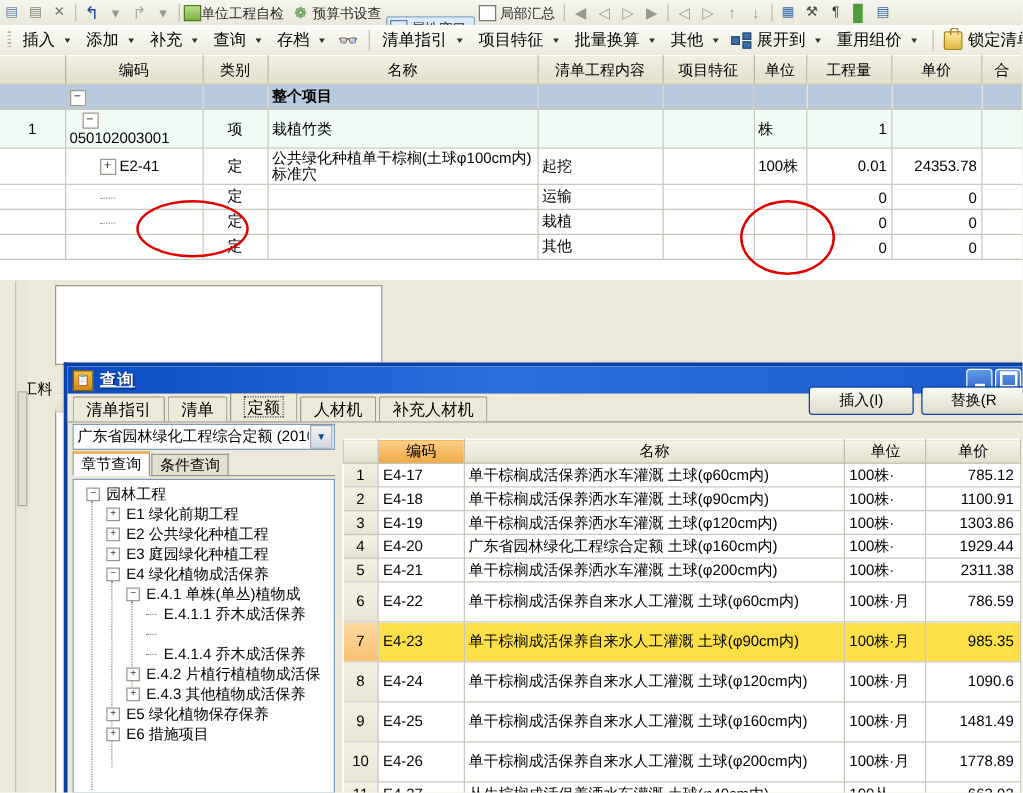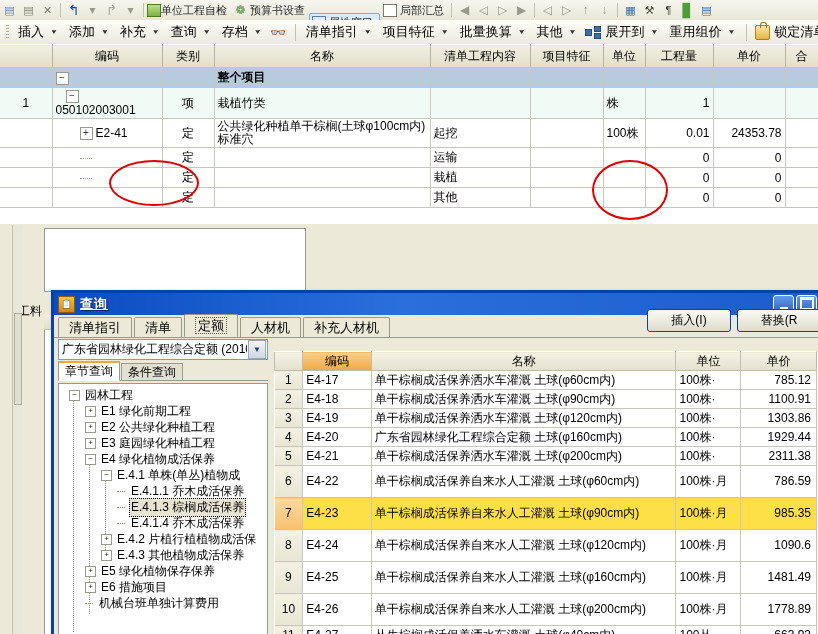--- a/index.html
+++ b/index.html
@@ -459,21 +459,20 @@
             </div>
 
           <div class="tnode" style="padding-left:54px">
             <span class="tdash"></span>
             <span class="tlabel">E.4.1.1 乔木成活保养</span>
             </div>
 
 
           <div class="tnode sel" style="padding-left:54px">
             <span class="tdash"></span>
-            <span class="tlabel">E.4.1.3 棕榈成活保养</span>
             </div>
 
           <div class="tnode" style="padding-left:54px">
             <span class="tdash"></span>
             <span class="tlabel">E.4.1.4 乔木成活保养</span>
             </div>
 
           <div class="tnode" style="padding-left:38px">
             <span class="tbx">+</span>
             <span class="tlabel">E.4.2 片植行植植物成活保</span>
@@ -487,24 +486,20 @@
           <div class="tnode" style="padding-left:22px">
             <span class="tbx">+</span>
             <span class="tlabel">E5 绿化植物保存保养</span>
             </div>
 
           <div class="tnode" style="padding-left:22px">
             <span class="tbx">+</span>
             <span class="tlabel">E6 措施项目</span>
             </div>
 
-          <div class="tnode" style="padding-left:22px">
-            <span class="tdash"></span>
-            <span class="tlabel">机械台班单独计算费用</span>
-            </div>
         </div>
       </div>
     </div>
 
     <div id="dlg-right">
       <div id="dlg-btns">
         <div class="dbtn">插入(I)</div>
         <div class="dbtn">替换(R</div>
       </div>
       <div id="dlg-table-wrap">

